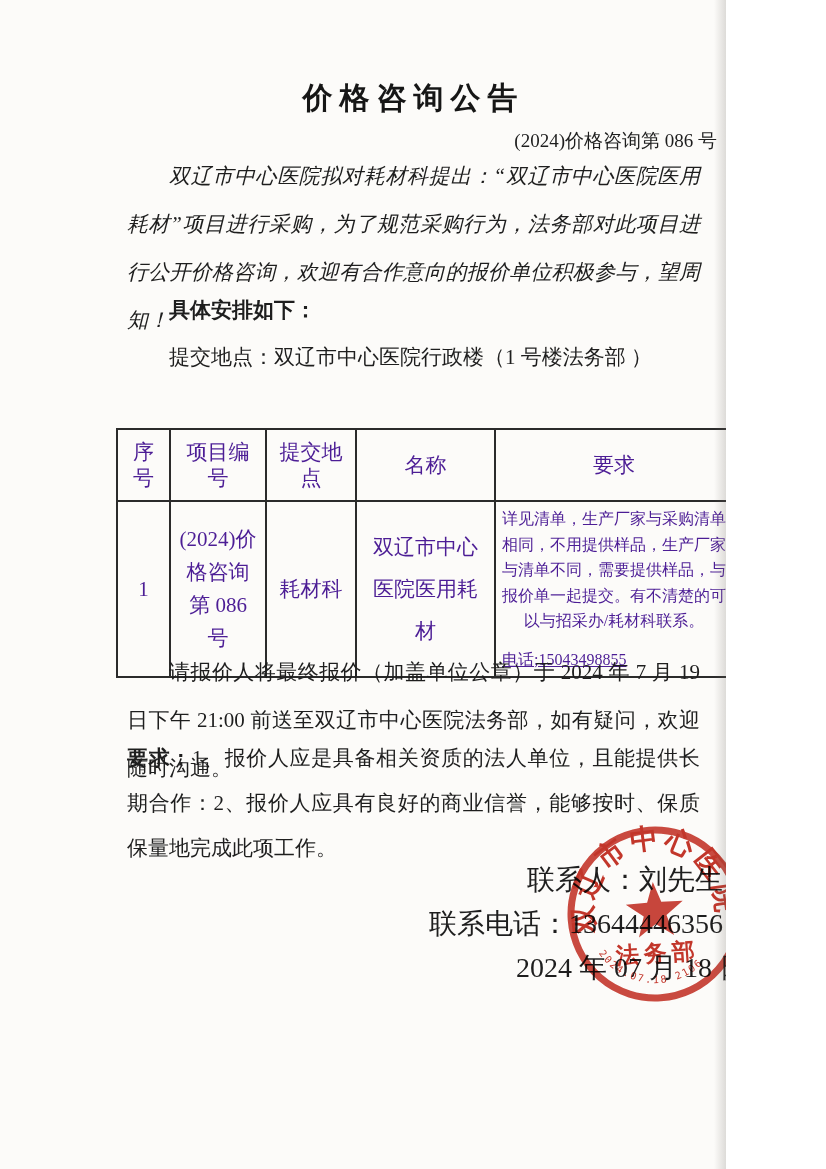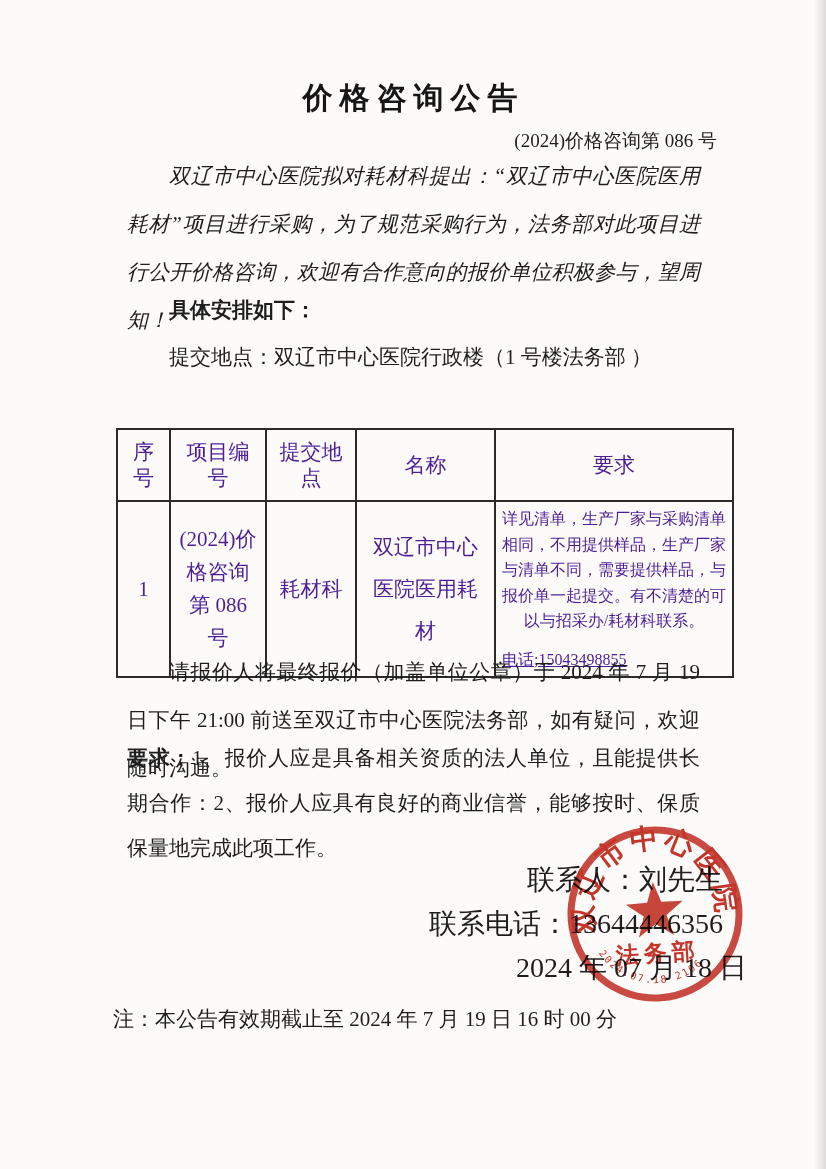--- a/index.html
+++ b/index.html
@@ -1,17 +1,17 @@
 <!DOCTYPE html>
 <html><head>
 <meta charset="utf-8">
 <style>
   html,body { margin:0; padding:0; background:#ffffff; }
   .page {
-    position:relative; width:826px; height:1169px; overflow:hidden;
+    position:relative; width:726px; height:1169px; overflow:hidden;
     background:#fcfbf9; color:#1e1e1e;
     font-family:"Liberation Serif","DejaVu Serif",serif;
   }
   .page::after {
     content:''; position:absolute; top:0; right:0; width:12px; height:100%;
     background:linear-gradient(to right, rgba(0,0,0,0), rgba(110,105,98,0.22));
     pointer-events:none;
   }
   .blk { position:absolute; left:127px; width:573px; }
   .doc-title {
@@ -112,21 +112,20 @@
   <div class="blk para requirements">
     <span class="bold">要求：</span><span>1、报价人应是具备相关资质的法人单位，且能提供长期合作：2、报价人应具有良好的商业信誉，能够按时、保质保量地完成此项工作。</span>
   </div>
 
   <div class="sig sig-person">联系人：刘先生</div>
   <div class="sig sig-phone">联系电话：13644446356</div>
   <div class="sig sig-date">
     <span class="inner">2024 年 07 月 18 日</span>
   </div>
 
-  <div class="note">注：本公告有效期截止至 2024 年 7 月 19 日 16 时 00 分</div>
 
   <svg class="stamp" viewBox="0 0 184 184" xmlns="http://www.w3.org/2000/svg">
     <defs>
       <path id="arcTop" d="M 33.3 107.9 A 62 62 0 1 1 150.7 107.9" fill="none"></path>
       <path id="arcBottom" d="M 27.4 114.4 A 68 68 0 0 0 156.6 114.4" fill="none"></path>
     </defs>
     <circle cx="92" cy="92" r="84" fill="none" stroke="#c1271b" stroke-width="7" opacity="0.9"></circle>
     <text font-size="28" font-weight="bold" fill="#c1271b" letter-spacing="4" font-family="Liberation Serif, DejaVu Serif, serif">
       <textPath href="#arcTop" startOffset="2">双辽市中心医院</textPath>
     </text>

